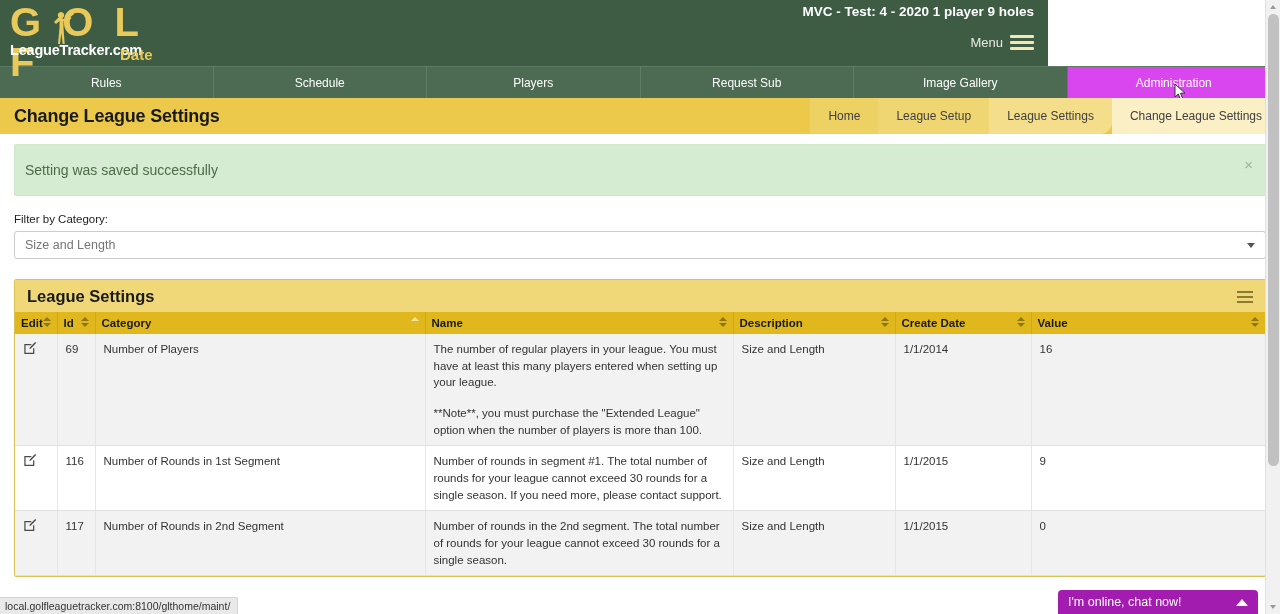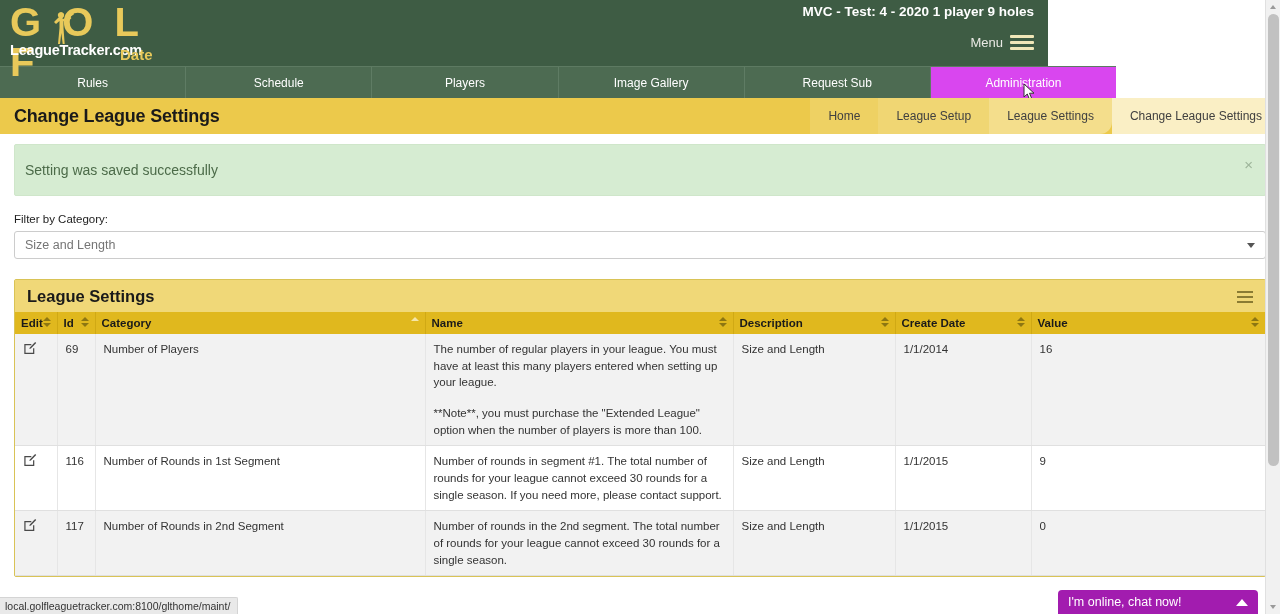--- a/index.html
+++ b/index.html
@@ -53,21 +53,21 @@
     color: #e9e9e4; font-size: 13px;
   }
   .hamburger { display: inline-block; width: 24px; }
   .hamburger span {
     display: block; height: 3px; margin: 3px 0;
     background: #f0e7b8; border-radius: 1px;
   }
 
   
   .nav {
-    display: flex; height: 32px; width: 1116px;
+    display: flex; height: 32px; width: 1280px;
     background: #4d6b52;
     border-top: 1px solid #5d7a62;
   }
   .nav-item {
     flex: 1 1 0; display: flex; align-items: center; justify-content: center;
     color: #ffffff; font-size: 12px;
     border-right: 1px solid #5f7c64;
     cursor: pointer;
   }
   .nav-item:last-child { border-right: none; }
@@ -274,24 +274,24 @@
       <div class="nav-item">
         <span>Rules</span>
       </div>
       <div class="nav-item">
         <span>Schedule</span>
       </div>
       <div class="nav-item">
         <span>Players</span>
       </div>
       <div class="nav-item">
+        <span>Request Sub</span>
+      </div>
+      <div class="nav-item">
         <span>Image Gallery</span>
-      </div>
-      <div class="nav-item">
-        <span>Request Sub</span>
       </div>
       <div class="nav-item active">
         <span>Administration</span>
         <svg class="cursor-ptr" viewBox="0 0 13 18">
           <path d="M1 1 L1 14 L4.3 11 L6.4 16.2 L8.6 15.3 L6.5 10.2 L11 10.2 Z" fill="#ffffff" stroke="#333" stroke-width="1"></path>
         </svg>
       </div>
     </div>
 
   <div class="titlebar">

